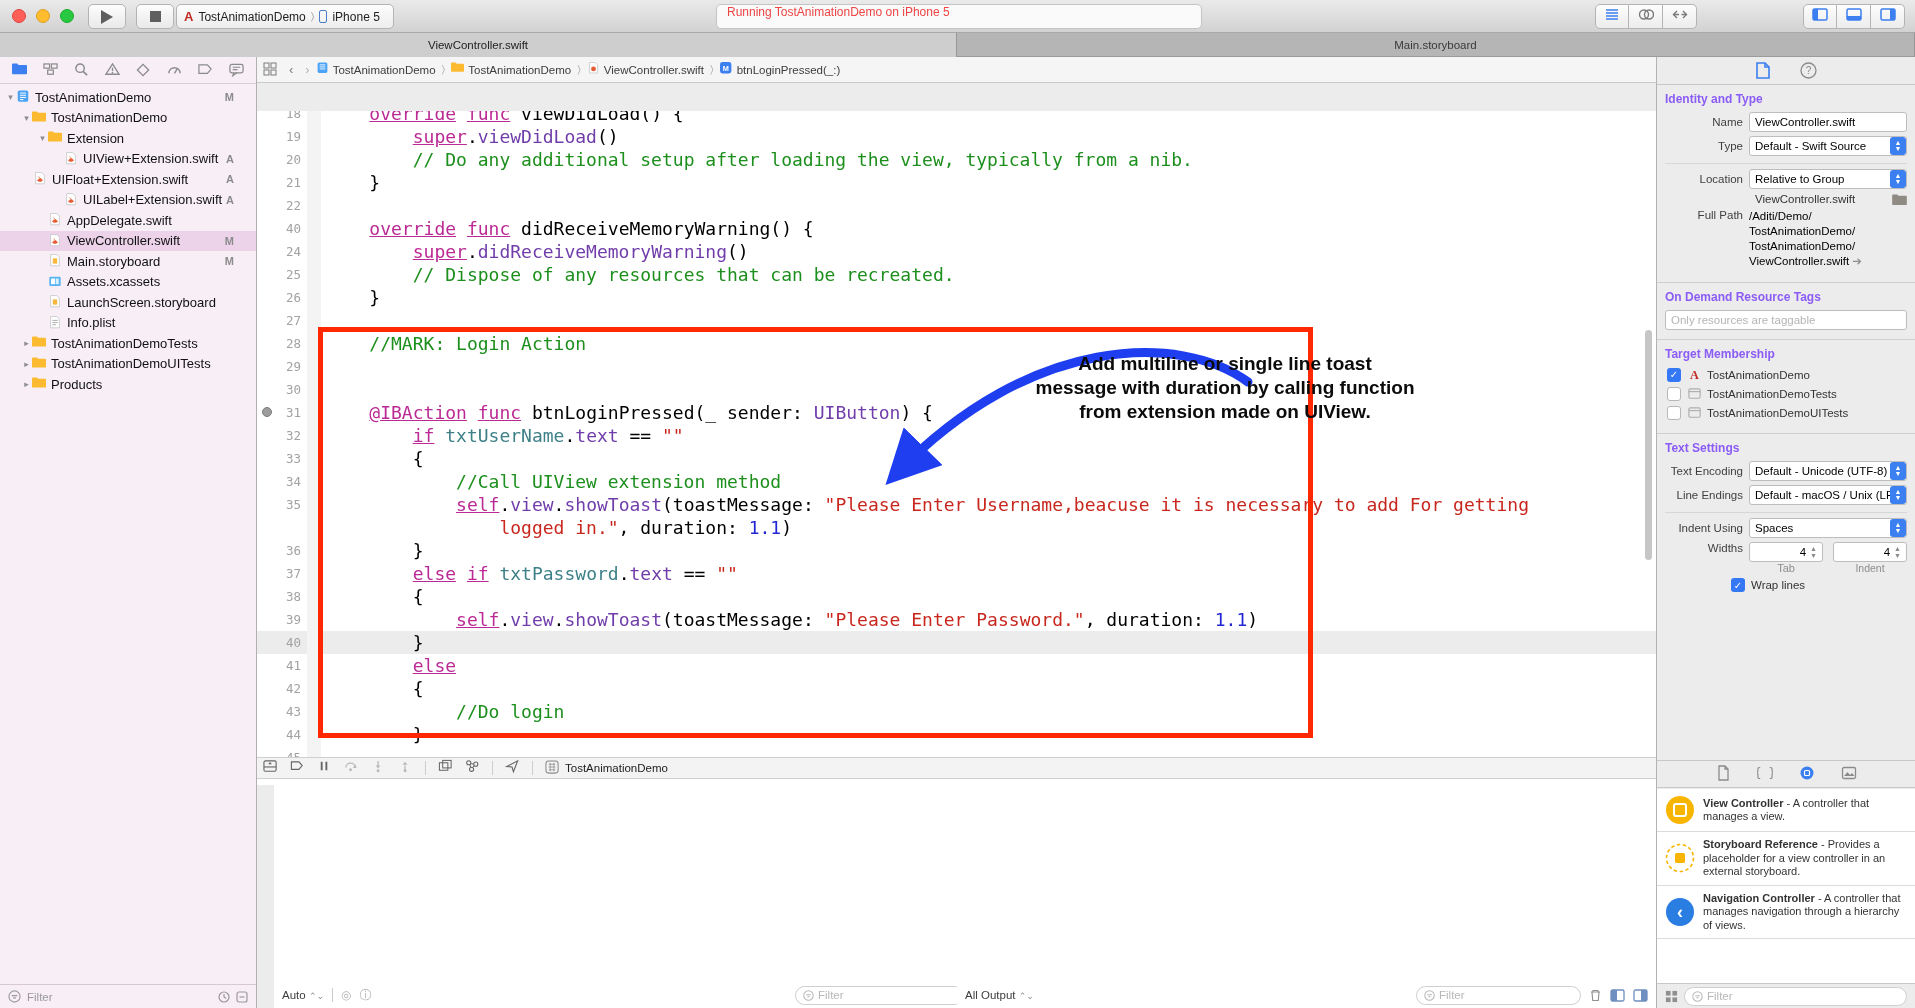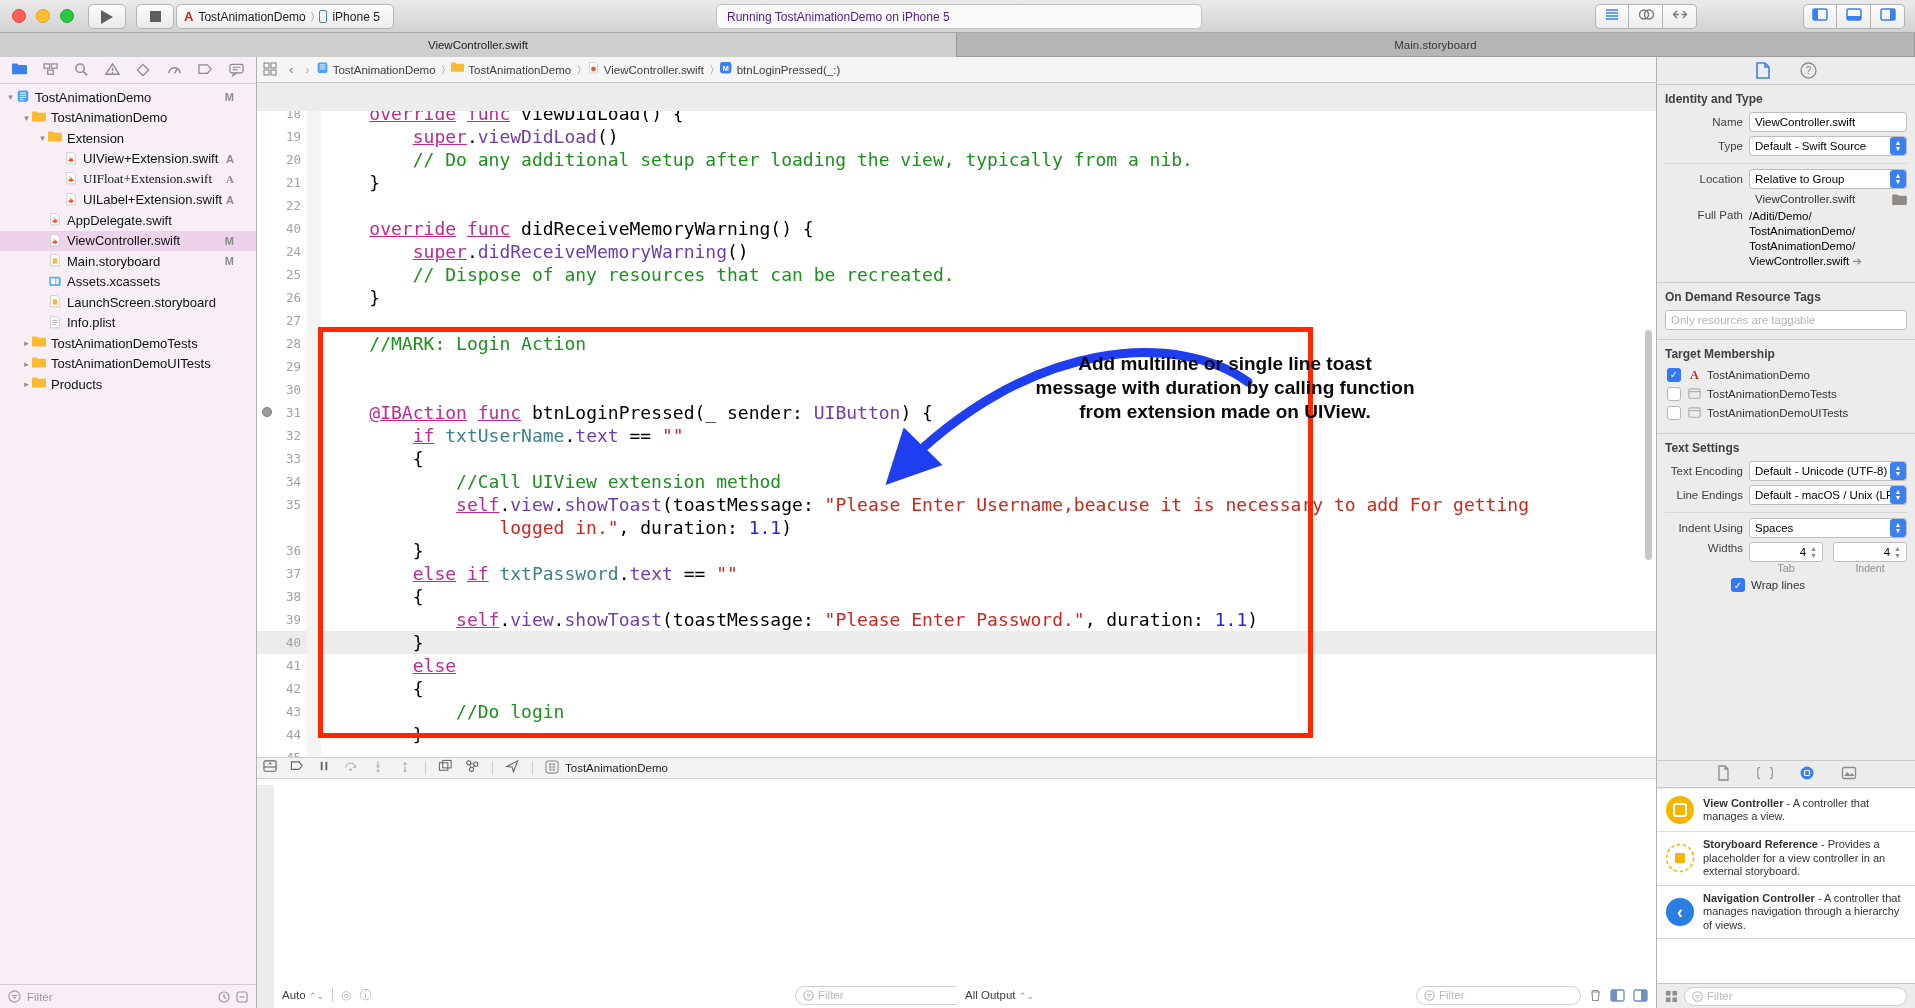--- a/index.html
+++ b/index.html
@@ -14,22 +14,22 @@
     border-radius:5px; background:linear-gradient(#fdfdfd,#e9e9e9); display:flex; align-items:center; justify-content:center; }
   .play-tri { width:0; height:0; border-left:12px solid #5e5e5e; border-top:7px solid transparent; border-bottom:7px solid transparent; }
   .stop-sq { width:11px; height:11px; background:#5e5e5e; }
   #scheme { position:absolute; left:176px; top:4px; width:218px; height:25px; border:1px solid #b4b4b4;
     border-radius:5px; background:linear-gradient(#fdfdfd,#ededed); display:flex; align-items:center;
     font-size:12px; color:#222; padding:0 7px; gap:5px; }
   .appA { color:#c02a20; font-weight:bold; font-size:13px; }
   .crumb-sep { color:#a5a5a5; font-size:11px; }
   .phone-ic { width:8px; height:13px; border:1.5px solid #4d7dc6; border-radius:2px; }
   #status-pill { position:absolute; left:716px; top:4px; width:486px; height:25px; border:1px solid #c4c4c4;
-    border-radius:5px; background:#fafafa; display:flex; align-items:center; padding:0 10px;
-    font-size:12px; color:#4c1d95; }
+    border-radius:5px; background:#fafafa; display:flex; padding:0 10px;
+    font-size:12px; color:#ef4444; }
   .tb-group { position:absolute; top:4px; display:flex; }
   .tb-seg { width:34px; height:25px; border:1px solid #b4b4b4; border-left:none;
     background:linear-gradient(#fdfdfd,#ececec); display:flex; align-items:center; justify-content:center; }
   .tb-seg:first-child { border-left:1px solid #b4b4b4; border-radius:5px 0 0 5px; }
   .tb-seg:last-child { border-radius:0 5px 5px 0; }
 
   
   #tabbar { position:absolute; left:0; top:33px; width:1915px; height:24px; background:#b5b5b5;
     border-bottom:1px solid #9b9b9b; display:flex; }
   .tab { height:24px; display:flex; align-items:center; justify-content:center; font-size:11.5px;
@@ -94,21 +94,21 @@
   .filter-field { height:19px; border:1px solid #cfcfcf; border-radius:10px; background:#fff;
     display:flex; align-items:center; padding:0 7px; gap:4px; color:#b7b7b7; font-size:11.5px; }
   .gray-ic { color:#b0b0b0; font-size:12px; }
 
   
   #utility { position:absolute; left:1656px; top:57px; width:259px; bottom:0; background:#ececec;
     border-left:1px solid #b3b3b3; font-size:11.5px; color:#333; }
   #insp-selector { height:28px; border-bottom:1px solid #c8c8c8; display:flex; align-items:center;
     justify-content:center; gap:30px; }
   .sec { border-bottom:1px solid #cfcfcf; padding:7px 8px 9px; }
-  .sec h4 { font-size:12px; font-weight:bold; color:#404040; margin-bottom:6px; }
+  .sec h4 { font-size:12px; font-weight:bold; color:#8b5cf6; margin-bottom:6px; }
   .irow { display:flex; align-items:center; margin:4px 0; }
   .lbl { width:84px; text-align:right; padding-right:6px; color:#3f3f3f; flex:none; font-size:11.5px; }
   .fld { flex:1; background:#fff; border:1px solid #bdbdbd; border-radius:3px; height:20px;
     display:flex; align-items:center; padding:0 5px; color:#000; overflow:hidden; white-space:nowrap; }
   .dd { padding-right:0; }
   .dd .ddtxt { flex:1; overflow:hidden; white-space:nowrap; }
   .step { width:16px; height:18px; background:#3b7ff0; border-radius:3px; color:#fff; flex:none;
     display:flex; flex-direction:column; align-items:center; justify-content:center; font-size:7px; line-height:6px; }
   .chk { width:14px; height:14px; border-radius:3px; flex:none; margin-right:6px;
     display:flex; align-items:center; justify-content:center; font-size:10px; color:#fff; }
@@ -284,21 +284,21 @@
         <span class="disc"></span>
         <span class="ticon">
           <svg width="14" height="14" viewBox="0 0 16 16">
             <path d="M3 .5 h7 l3 3 V13.5 h-10z" fill="#fff" stroke="#c9c9c9"></path>
             <path d="M5 9.5 C7 7 9 7 11 9.5 C9 11.5 6 11 5 9.5z M6 5 l4 4" fill="#e65c33" stroke="#e65c33" stroke-width=".8"></path>
           </svg>
         </span>
         <span>UIView+Extension.swift</span>
         <span class="badge">A</span>
       </div>
-      <div class="trow" style="padding-left: 53px; font-family: Liberation Serif, serif;">
+      <div class="trow" style="padding-left: 22px;">
         <span class="disc"></span>
         <span class="ticon">
           <svg width="14" height="14" viewBox="0 0 16 16">
             <path d="M3 .5 h7 l3 3 V13.5 h-10z" fill="#fff" stroke="#c9c9c9"></path>
             <path d="M5 9.5 C7 7 9 7 11 9.5 C9 11.5 6 11 5 9.5z M6 5 l4 4" fill="#e65c33" stroke="#e65c33" stroke-width=".8"></path>
           </svg>
         </span>
         <span>UIFloat+Extension.swift</span>
         <span class="badge">A</span>
       </div>

